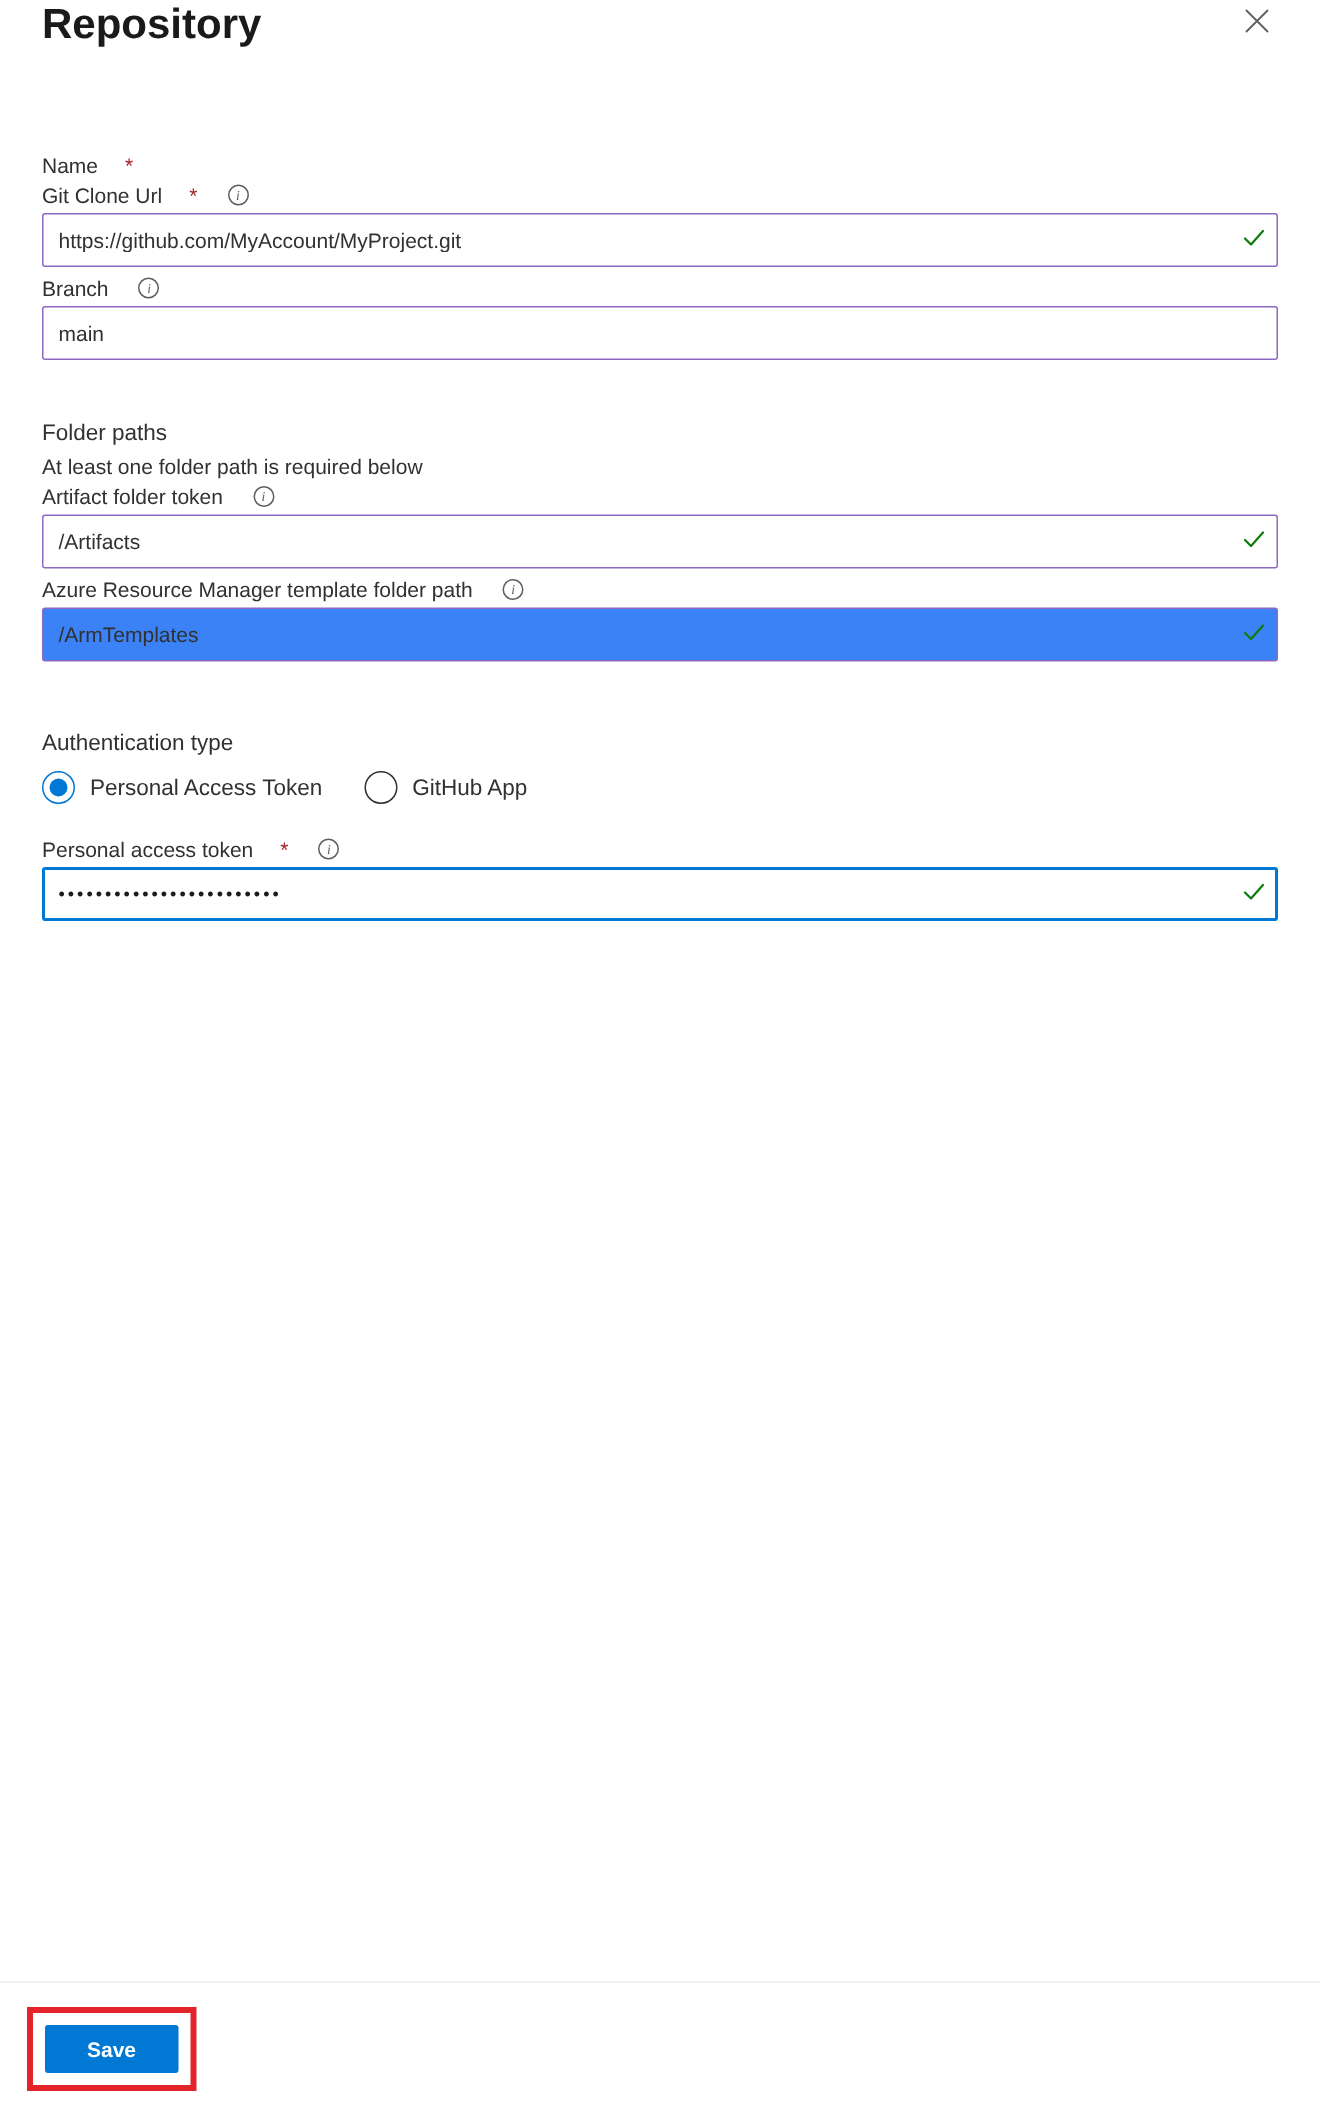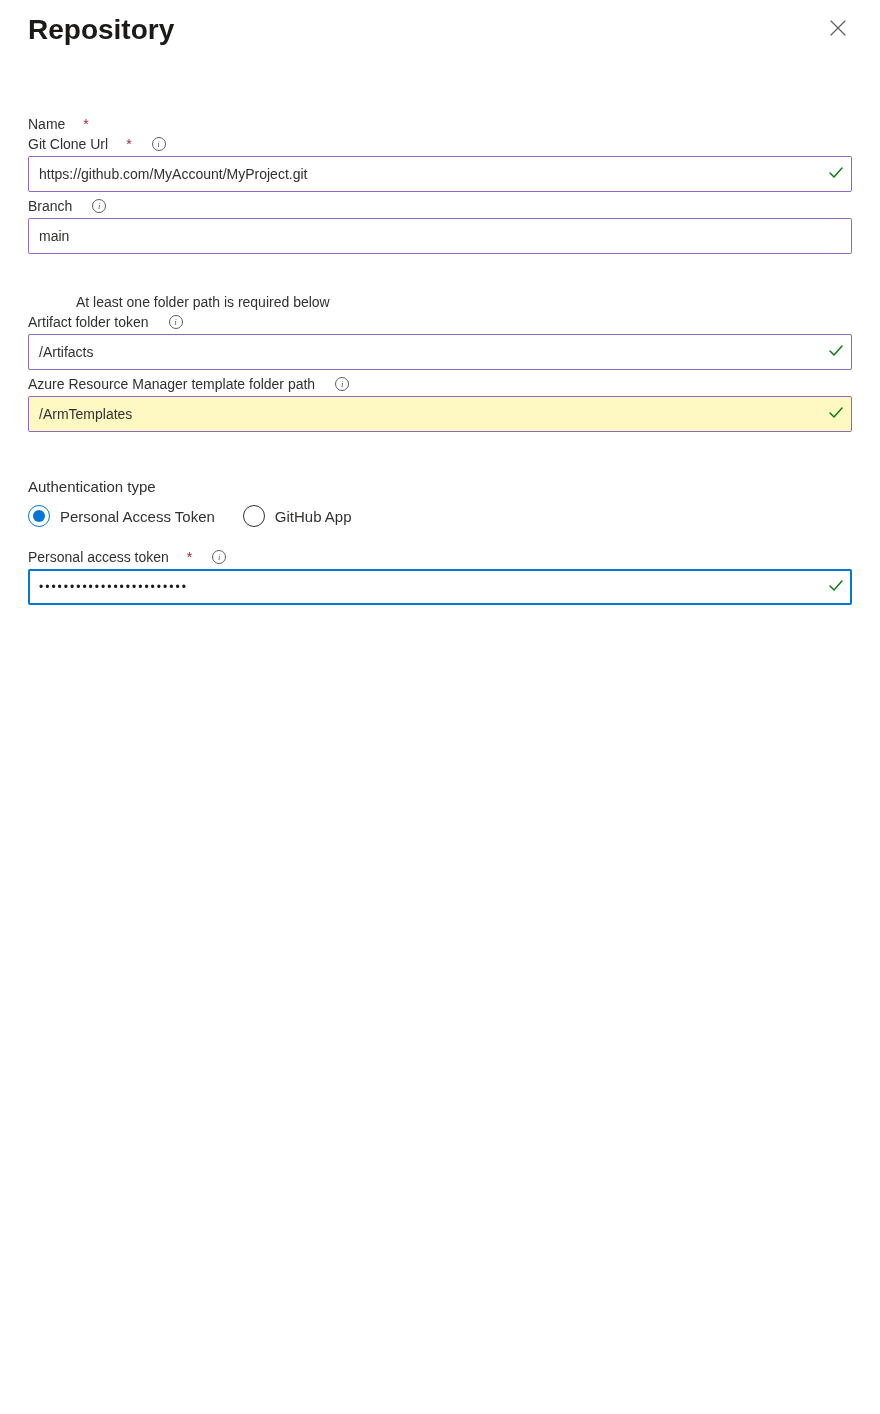--- a/index.html
+++ b/index.html
@@ -6,21 +6,21 @@
   body {
     font-family: "Segoe UI", -apple-system, sans-serif;
     font-size: 14px;
     color: #323130;
     background: #fff;
     width: 880px;
     height: 1414px;
     position: relative;
   }
   .panel {
-    padding: 14px 28px 0 28px;
+    padding: 0 28px 0 28px;
     height: 100%;
     display: flex;
     flex-direction: column;
   }
   .header {
     display: flex;
     justify-content: space-between;
     align-items: flex-start;
     margin-bottom: 70px;
   }
@@ -78,21 +78,21 @@
     padding: 0 36px 0 10px;
     font-size: 14px;
     font-family: inherit;
     border: 1px solid #8e69c4;
     border-radius: 2px;
     color: #323130;
     background: #fff;
     outline: none;
   }
   .text-input.highlight {
-    background: #fef9c3;
+    background: #3b82f6;
   }
   .text-input.focused {
     border: 2px solid #0078d4;
     padding-left: 9px;
   }
   .text-input.password {
     letter-spacing: 2px;
     font-size: 12px;
     color: #1b1a19;
   }
@@ -108,21 +108,20 @@
   .section-gap-md { height: 40px; }
   .section-title {
     font-size: 15px;
     color: #323130;
     margin-bottom: 6px;
   }
   .helper-text {
     font-size: 14px;
     color: #323130;
     margin-bottom: 4px;
-    margin-left: 48px;
   }
   .radio-row {
     display: flex;
     align-items: center;
     gap: 28px;
     margin-top: 10px;
     margin-bottom: 22px;
   }
   .radio-item {
     display: flex;
@@ -218,20 +217,21 @@
     <div class="field-label">
       <span>Branch</span>
       <span class="info-icon">i</span>
     </div>
     <div class="input-wrap">
       <input class="text-input" type="text" value="main" style="">
     </div>
 
     <div class="section-gap"></div>
 
+    <div class="section-title">Folder paths</div>
     <div class="helper-text">At least one folder path is required below</div>
 
     <div class="field-label">
       <span>Artifact folder token</span>
       <span class="info-icon">i</span>
     </div>
     <div class="input-wrap">
       <input class="text-input" type="text" value="/Artifacts" style="">
       <span class="check-icon">
         <svg width="16" height="16" viewBox="0 0 16 16">
@@ -276,13 +276,18 @@
       <input class="text-input focused password" type="text" value="••••••••••••••••••••••••" style="">
       <span class="check-icon">
         <svg width="16" height="16" viewBox="0 0 16 16">
             <path d="M2 8.5 L6 12.5 L14 3.5" stroke="currentColor" stroke-width="1.5" fill="none" stroke-linecap="round" stroke-linejoin="round"></path>
           </svg>
       </span>
     </div>
 
   </div>
 
+  <div class="footer">
+    <span class="save-outline">
+      <button class="save-btn">Save</button>
+    </span>
+  </div>
 </div>
 
 </body></html>

